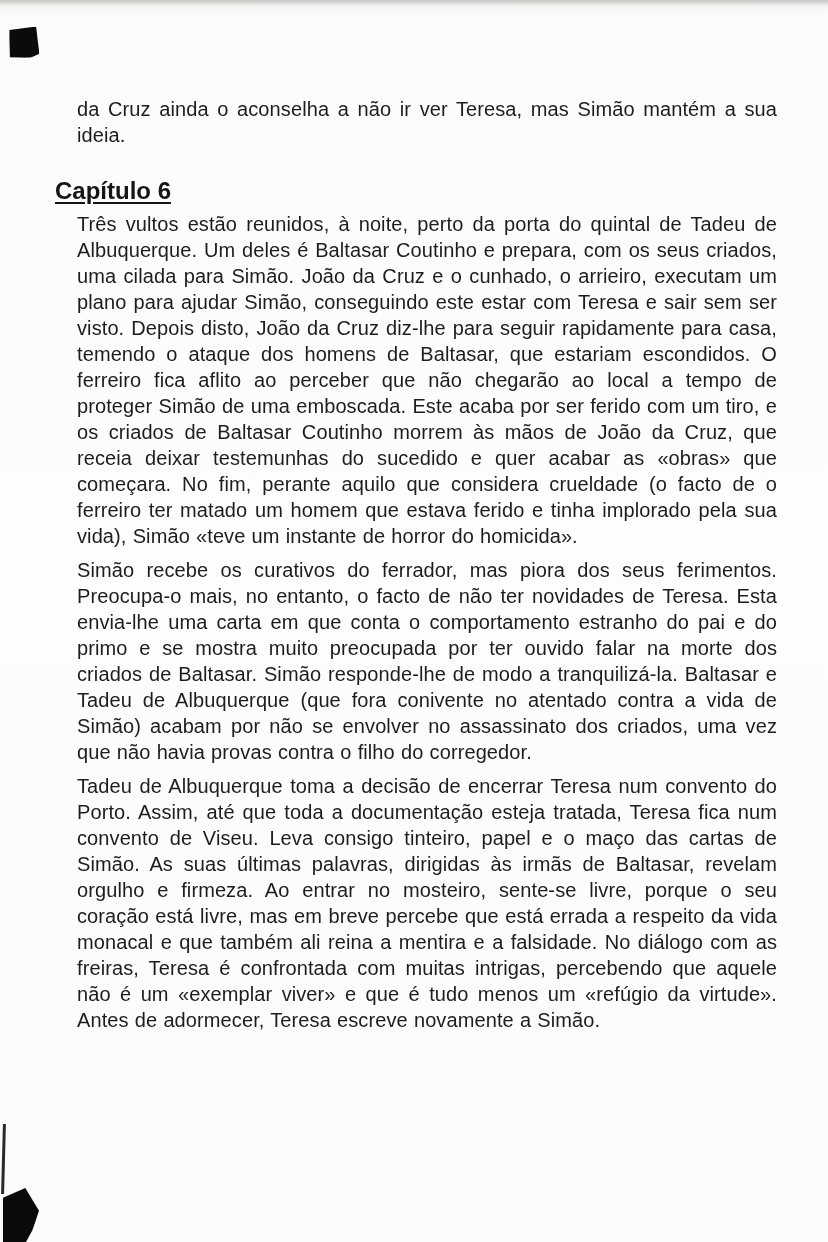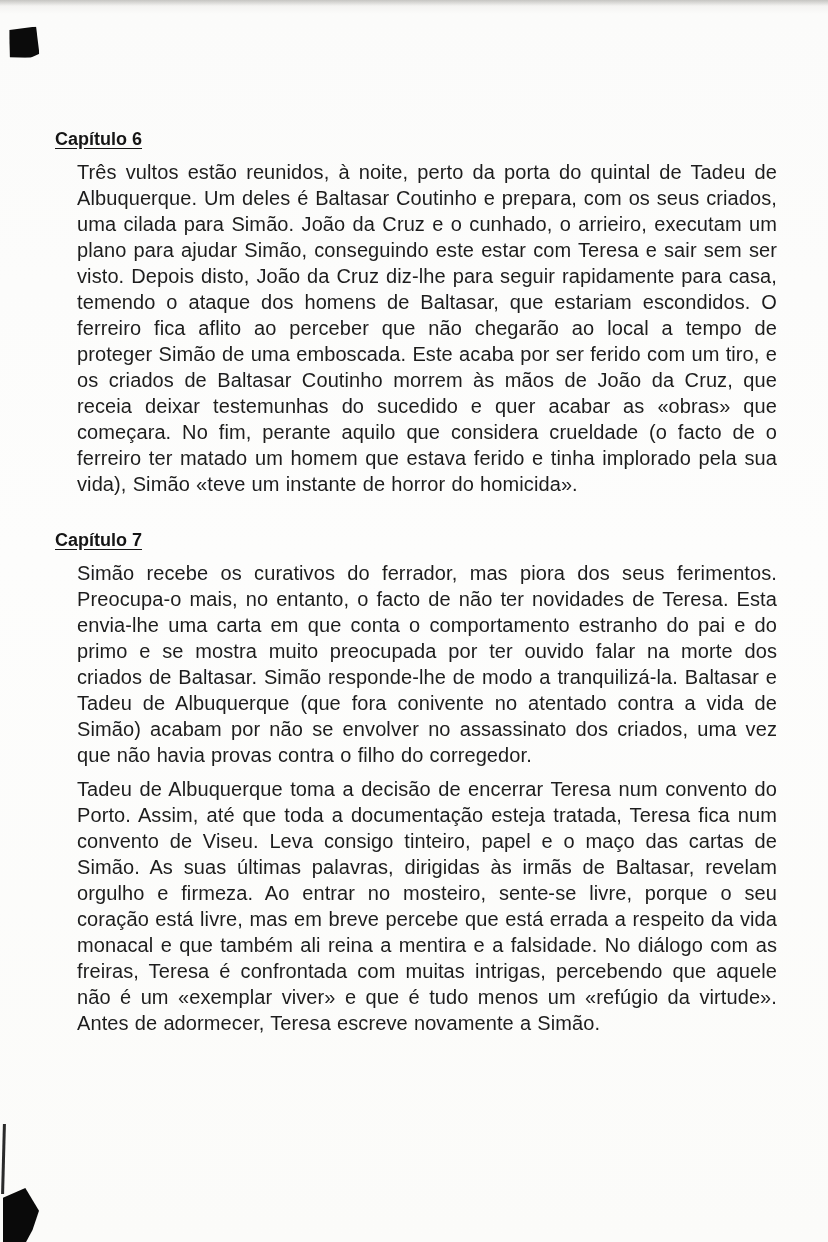--- a/index.html
+++ b/index.html
@@ -28,21 +28,21 @@
     font-size: 20px;
     line-height: 26px;
     text-align: justify;
     letter-spacing: 0.1px;
     word-spacing: 0.5px;
     color: #1d1d1d;
   }
   .para + .para { margin-top: 8px; }
   h2.chapter {
     margin: 30px 0 7px 0;
-    font-size: 18px;
+    font-size: 24px;
     line-height: 26px;
     font-weight: bold;
     text-decoration: underline;
     text-underline-offset: 3px;
     color: #151515;
   }
   .intro { margin-top: 0; }
   
   .mark-top-left {
     position: absolute;
@@ -83,26 +83,26 @@
 </head>
 <body>
 
 <div class="page">
 
   <div class="top-edge-shadow"></div>
   <div class="mark-top-left"></div>
 
   <div class="content">
 
+    <p class="para intro">da Cruz ainda o aconselha a não ir ver Teresa, mas Simão mantém a sua ideia.</p>
 
     <h2 class="chapter">Capítulo 6</h2>
 
     <p class="para">Três vultos estão reunidos, à noite, perto da porta do quintal de Tadeu de Albuquerque. Um deles é Baltasar Coutinho e prepara, com os seus criados, uma cilada para Simão. João da Cruz e o cunhado, o arrieiro, executam um plano para ajudar Simão, conseguindo este estar com Teresa e sair sem ser visto. Depois disto, João da Cruz diz-lhe para seguir rapidamente para casa, temendo o ataque dos homens de Baltasar, que estariam escondidos. O ferreiro fica aflito ao perceber que não chegarão ao local a tempo de proteger Simão de uma emboscada. Este acaba por ser ferido com um tiro, e os criados de Baltasar Coutinho morrem às mãos de João da Cruz, que receia deixar testemunhas do sucedido e quer acabar as «obras» que começara. No fim, perante aquilo que considera crueldade (o facto de o ferreiro ter matado um homem que estava ferido e tinha implorado pela sua vida), Simão «teve um instante de horror do homicida».</p>
 
-    <h2 class="chapter">Capítulo 7</h2>
 
     <p class="para">Simão recebe os curativos do ferrador, mas piora dos seus ferimentos. Preocupa-o mais, no entanto, o facto de não ter novidades de Teresa. Esta envia-lhe uma carta em que conta o comportamento estranho do pai e do primo e se mostra muito preocupada por ter ouvido falar na morte dos criados de Baltasar. Simão responde-lhe de modo a tranquilizá-la. Baltasar e Tadeu de Albuquerque (que fora conivente no atentado contra a vida de Simão) acabam por não se envolver no assassinato dos criados, uma vez que não havia provas contra o filho do corregedor.</p>
 
     <p class="para">Tadeu de Albuquerque toma a decisão de encerrar Teresa num convento do Porto. Assim, até que toda a documentação esteja tratada, Teresa fica num convento de Viseu. Leva consigo tinteiro, papel e o maço das cartas de Simão. As suas últimas palavras, dirigidas às irmãs de Baltasar, revelam orgulho e firmeza. Ao entrar no mosteiro, sente-se livre, porque o seu coração está livre, mas em breve percebe que está errada a respeito da vida monacal e que também ali reina a mentira e a falsidade. No diálogo com as freiras, Teresa é confrontada com muitas intrigas, percebendo que aquele não é um «exemplar viver» e que é tudo menos um «refúgio da virtude». Antes de adormecer, Teresa escreve novamente a Simão.</p>
 
   </div>
 
   <div class="edge-line-bottom"></div>
   <div class="mark-bottom-left"></div>
 

